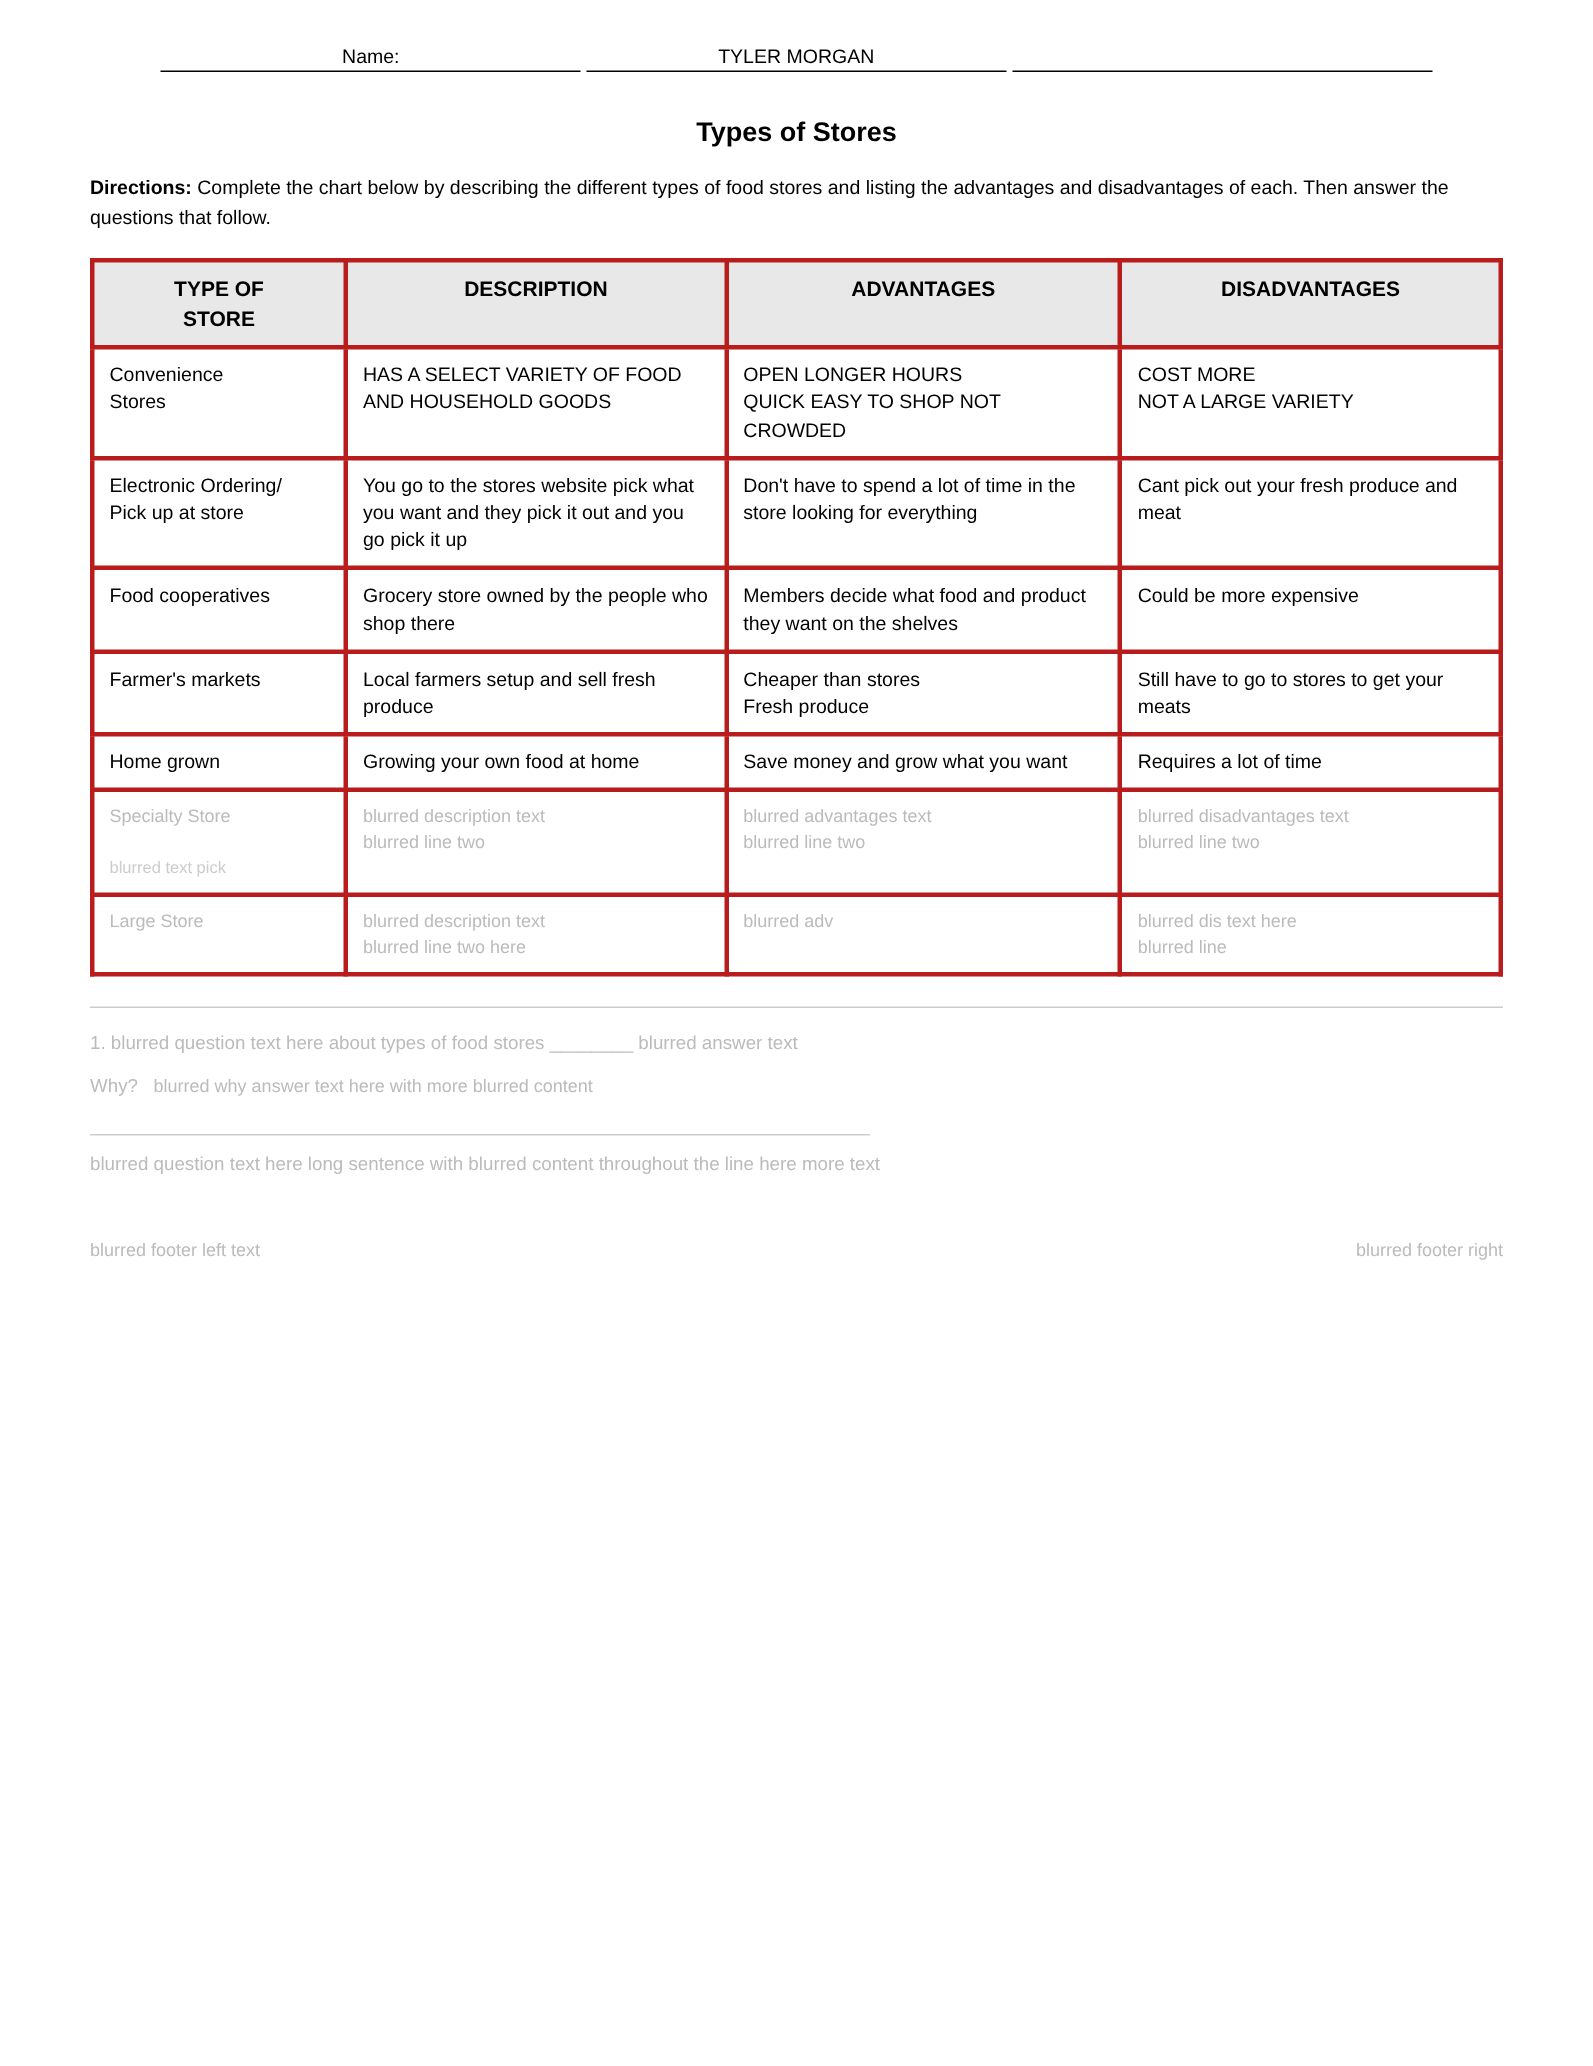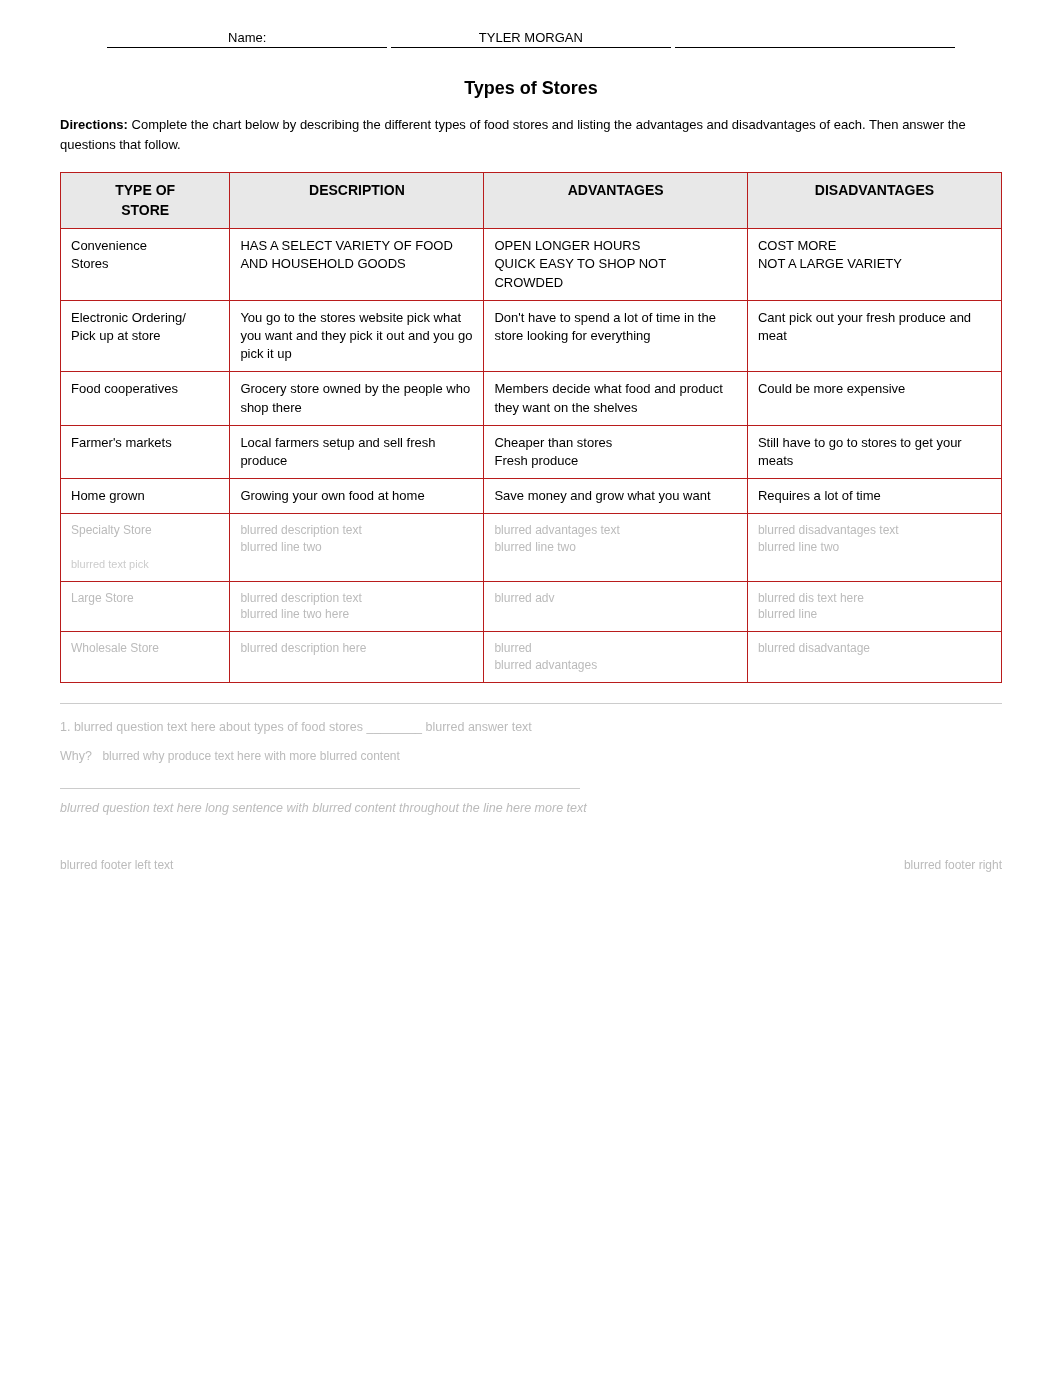--- a/index.html
+++ b/index.html
@@ -36,21 +36,21 @@
     }
     .directions strong { font-weight: bold; }
 
     table {
       width: 100%;
       border-collapse: collapse;
       margin-bottom: 20px;
       table-layout: fixed;
     }
     th, td {
-      border: 1px solid #b91c1c;
+      border: 3px solid #b91c1c;
       padding: 8px 10px;
       vertical-align: top;
       font-size: 13px;
       line-height: 1.4;
     }
     thead th {
       background: #e8e8e8;
       text-align: center;
       font-weight: bold;
       font-size: 14px;
@@ -166,39 +166,33 @@
       <td class="blurred">blurred disadvantages text<br>blurred line two</td>
     </tr>
 
     <tr>
       <td class="blurred" style="min-height:80px;">Large Store<br><br></td>
       <td class="blurred">blurred description text<br>blurred line two here</td>
       <td class="blurred">blurred adv<br></td>
       <td class="blurred">blurred dis text here<br>blurred line</td>
     </tr>
 
-    <tr>
-      <td class="blurred" style="min-height:70px;">Wholesale Store<br></td>
-      <td class="blurred">blurred description here</td>
-      <td class="blurred">blurred<br>blurred advantages</td>
-      <td class="blurred">blurred disadvantage</td>
-    </tr>
   </tbody>
 </table>
 
 <div class="section-below">
   <div class="question-row blurred">
     1. blurred question text here about types of food stores ________ blurred answer text
   </div>
   <div class="question-row blurred" style="margin-top:10px;">
     <span>Why?</span>&nbsp;&nbsp;
-    <span class="blurred">blurred why produce text here with more blurred content</span>
+    <span class="blurred">blurred why answer text here with more blurred content</span>
     <span class="answer-line">&nbsp;</span>
   </div>
-  <div class="question-row blurred" style="margin-top:10px;font-style:italic;">
+  <div class="question-row blurred" style="margin-top:10px;">
     blurred question text here long sentence with blurred content throughout the line here more text
   </div>
 </div>
 
 <div class="footer-row">
   <span class="blurred">blurred footer left text</span>
   <span class="blurred">blurred footer right</span>
 </div>
 
 </body></html>

